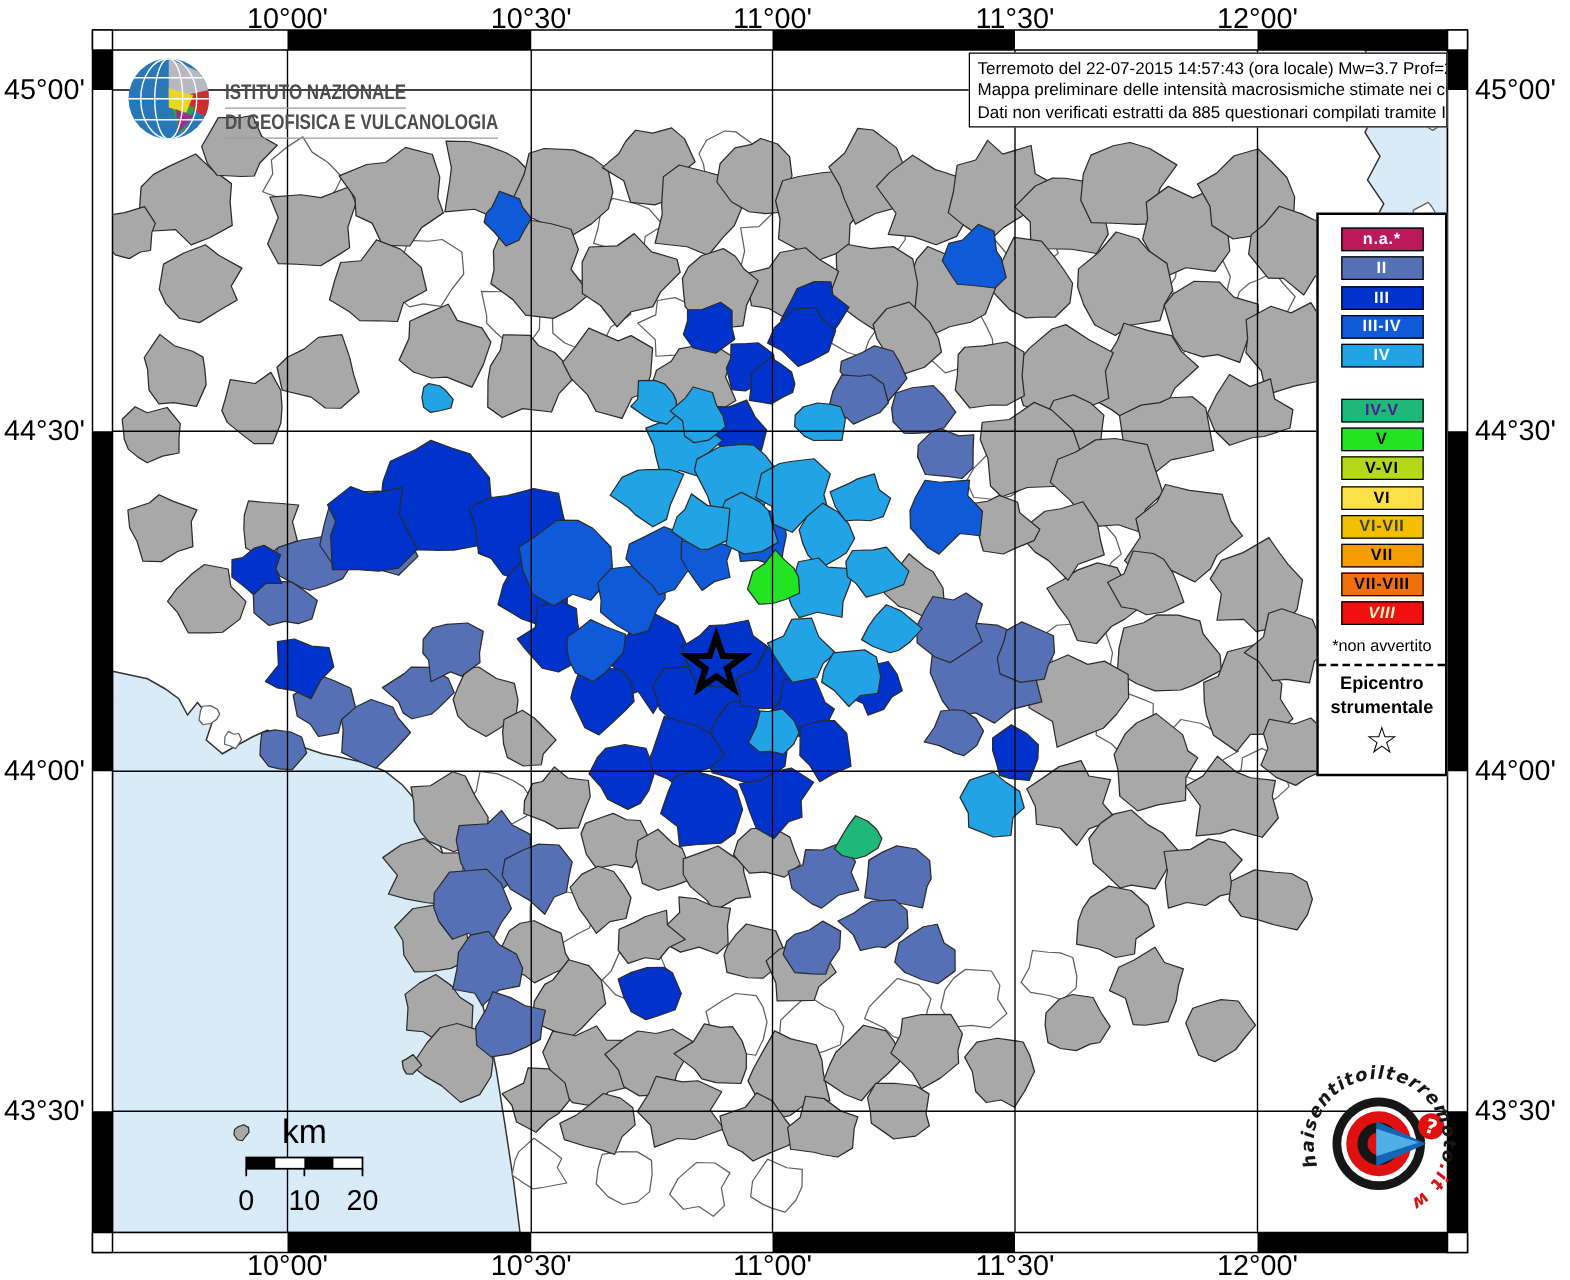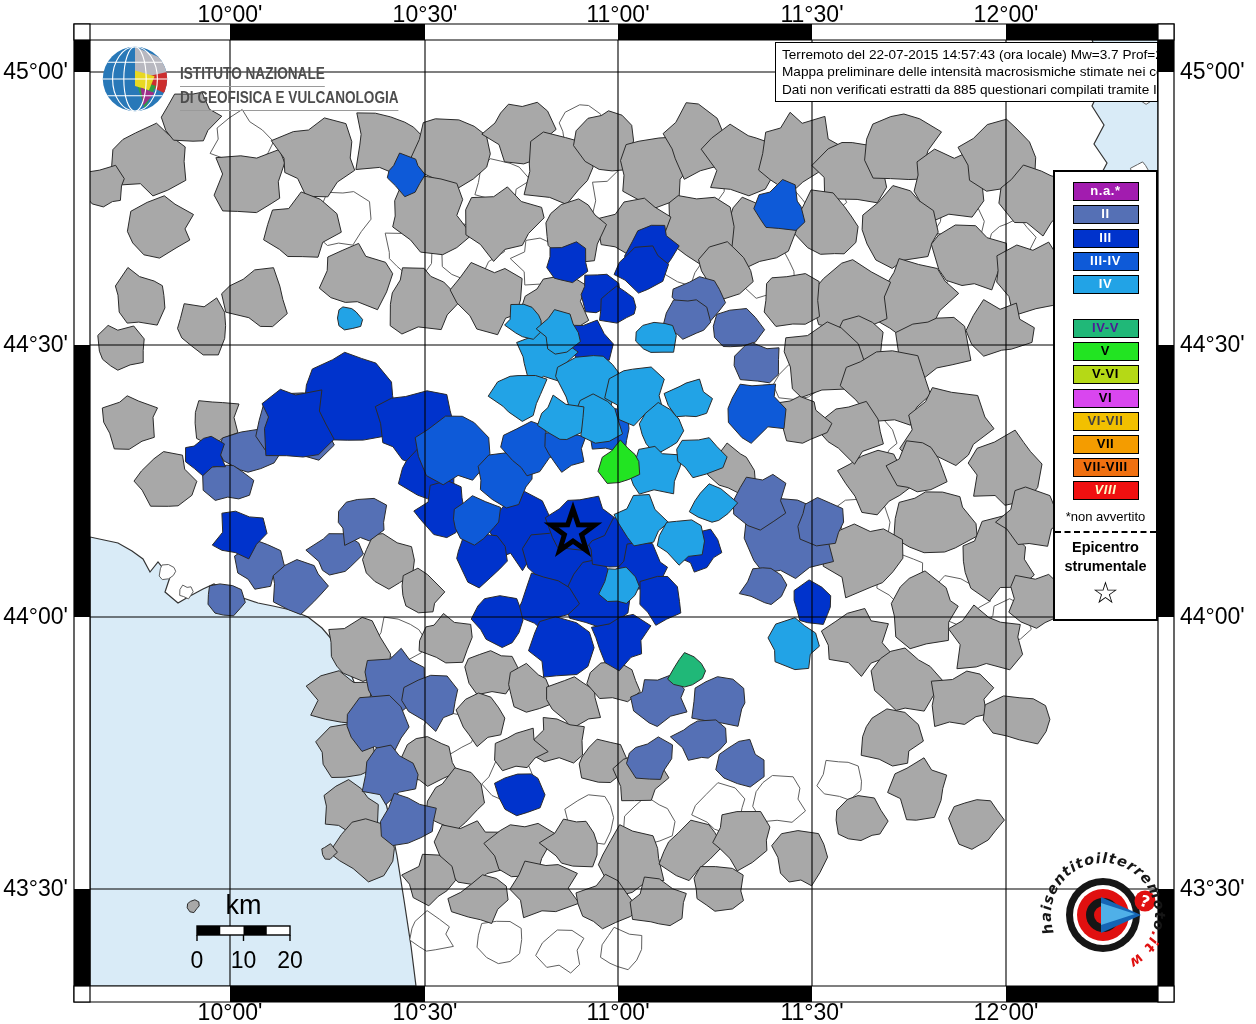--- a/index.html
+++ b/index.html
@@ -359,29 +359,29 @@
   </div>
 
   <div class="infobox" id="info-box">
       <div>Terremoto del 22-07-2015 14:57:43 (ora locale) Mw=3.7 Prof=22 km</div>
       <div>Mappa preliminare delle intensità macrosismiche stimate nei comuni</div>
       <div>Dati non verificati estratti da 885 questionari compilati tramite Internet.</div>
     </div>
 
   <div class="legend">
     <div id="legend-items">
-        <div class="lg-item" style="background: #a21caf; color: rgb(255, 255, 255);">n.a.*</div>
+        <div class="lg-item" style="background: #be185d; color: rgb(255, 255, 255);">n.a.*</div>
         <div class="lg-item" style="background: rgb(85, 112, 181); color: rgb(255, 255, 255);">II</div>
         <div class="lg-item" style="background: rgb(0, 51, 204); color: rgb(255, 255, 255);">III</div>
         <div class="lg-item" style="background: rgb(14, 90, 216); color: rgb(255, 255, 255);">III-IV</div>
         <div class="lg-item" style="background: rgb(34, 163, 230); color: rgb(255, 255, 255);">IV</div>
         <div class="lg-item" style="background: rgb(32, 184, 120); color: #4c1d95; margin-top: 25px;">IV-V</div>
         <div class="lg-item" style="background: rgb(34, 228, 34); color: rgb(0, 0, 0);">V</div>
         <div class="lg-item" style="background: rgb(181, 217, 22); color: rgb(0, 0, 0);">V-VI</div>
-        <div class="lg-item" style="background: #d946ef; color: rgb(0, 0, 0);">VI</div>
+        <div class="lg-item" style="background: #fde047; color: rgb(0, 0, 0);">VI</div>
         <div class="lg-item" style="background: rgb(242, 192, 0); color: #404040;">VI-VII</div>
         <div class="lg-item" style="background: rgb(244, 156, 0); color: rgb(0, 0, 0);">VII</div>
         <div class="lg-item" style="background: rgb(240, 112, 16); color: rgb(0, 0, 0); text-align: center;">VII-VIII</div>
         <div class="lg-item" style="background: rgb(240, 16, 16); color: #fef9c3; font-style: italic;">VIII</div>
       </div>
     <div class="lg-foot">*non avvertito</div>
     <div class="lg-divider"></div>
     <div class="lg-epi">
       <div>Epicentro</div>
       <div>strumentale</div>

